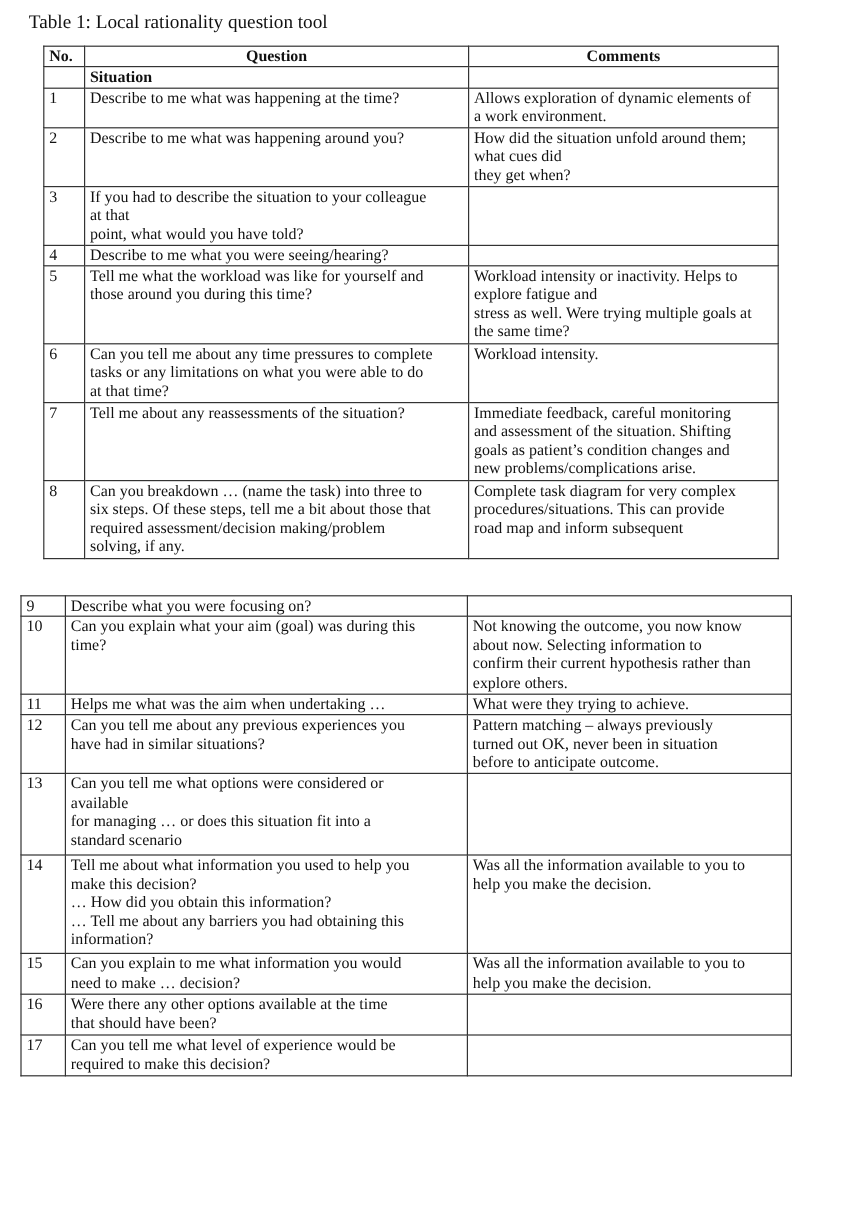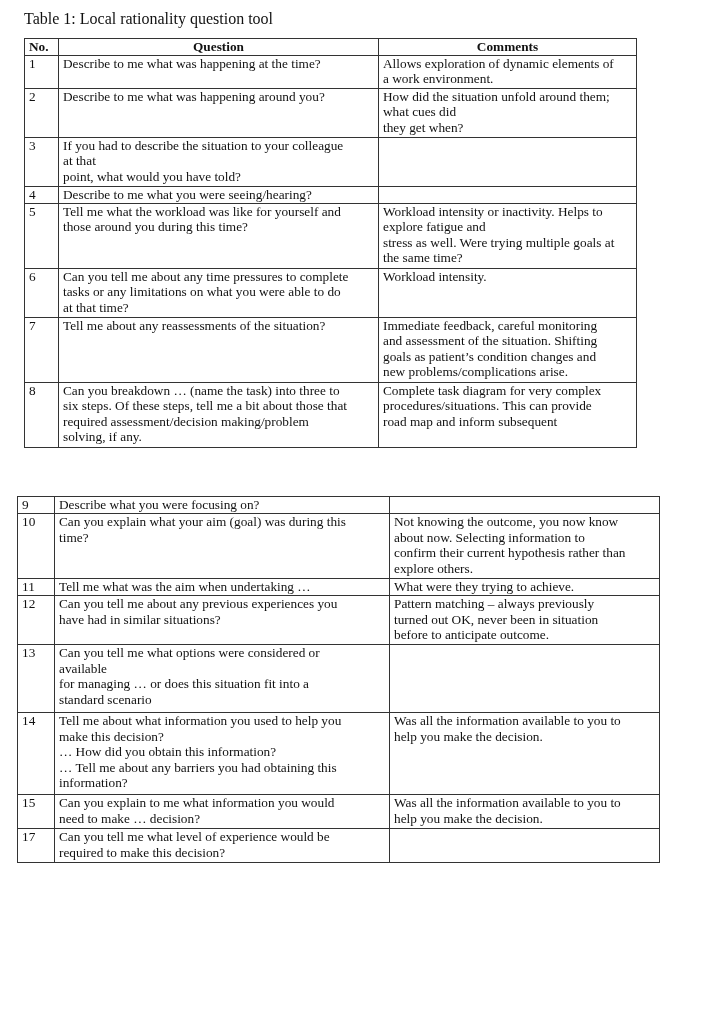--- a/index.html
+++ b/index.html
@@ -15,21 +15,21 @@
   table {
     position: absolute; border-collapse: collapse; table-layout: fixed;
   }
   td, th {
     border: 1px solid #333333; vertical-align: top;
     padding: 0 4px; text-align: left; font-weight: normal;
     white-space: pre-line;
   }
   th { font-weight: bold; text-align: center; }
   .section td.q { font-weight: bold; }
-  #t1 { left: 24px; top: 38px; padding-left: 43px; }
+  #t1 { left: 36px; top: 38px; padding-left: 43px; }
   #t1 col.c1 { width: 34px; }
   #t1 col.c2 { width: 320px; }
   #t1 col.c3 { width: 258px; }
   #t2 { left: 17px; top: 496px; }
   #t2 col.c1 { width: 37px; }
   #t2 col.c2 { width: 335px; }
   #t2 col.c3 { width: 270px; }
   #t2 tr.cont td { border-top: none; }
   #t2 tr.last td { border-bottom: none; }
 </style>
@@ -45,20 +45,25 @@
       <col class="c3">
     </colgroup>
   <thead>
     <tr>
       <th style="text-align:left">No.</th>
       <th>Question</th>
       <th>Comments</th>
     </tr>
   </thead>
   <tbody id="tb1">
+      <tr class="section" style="height: 18px;">
+        <td class="n"></td>
+        <td class="q">Situation</td>
+        <td class="c"></td>
+      </tr>
       <tr style="height: 33px;">
         <td class="n">1</td>
         <td class="q">Describe to me what was happening at the time?</td>
         <td class="c">Allows exploration of dynamic elements of
 a work environment.</td>
       </tr>
       <tr style="height: 49px;">
         <td class="n">2</td>
         <td class="q">Describe to me what was happening around you?</td>
         <td class="c">How did the situation unfold around them;
@@ -130,21 +135,21 @@
         <td class="n">10</td>
         <td class="q">Can you explain what your aim (goal) was during this
 time?</td>
         <td class="c">Not knowing the outcome, you now know
 about now. Selecting information to
 confirm their current hypothesis rather than
 explore others.</td>
       </tr>
       <tr style="height: 17px;">
         <td class="n">11</td>
-        <td class="q">Tell me what was the aim when undertaking …</td>
+        <td class="q">Helps me what was the aim when undertaking …</td>
         <td class="c">What were they trying to achieve.</td>
       </tr>
       <tr style="height: 49px;">
         <td class="n">12</td>
         <td class="q">Can you tell me about any previous experiences you
 have had in similar situations?</td>
         <td class="c">Pattern matching – always previously
 turned out OK, never been in situation
 before to anticipate outcome.</td>
       </tr>
@@ -167,19 +172,25 @@
 help you make the decision.</td>
       </tr>
       <tr style="height: 34px;">
         <td class="n">15</td>
         <td class="q">Can you explain to me what information you would
 need to make … decision?</td>
         <td class="c">Was all the information available to you to
 help you make the decision.</td>
       </tr>
       <tr style="height: 34px;">
+        <td class="n">16</td>
+        <td class="q">Were there any other options available at the time
+that should have been?</td>
+        <td class="c"></td>
+      </tr>
+      <tr style="height: 34px;">
         <td class="n">17</td>
         <td class="q">Can you tell me what level of experience would be
 required to make this decision?</td>
         <td class="c"></td>
       </tr>
     </tbody>
 </table>
 
 </body></html>

